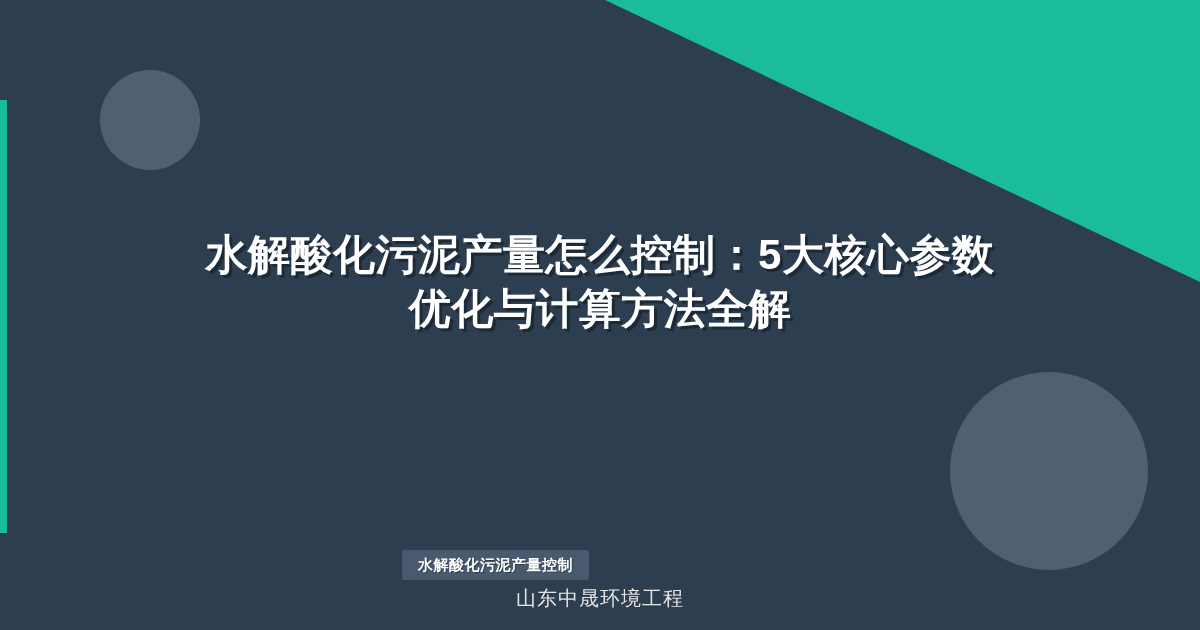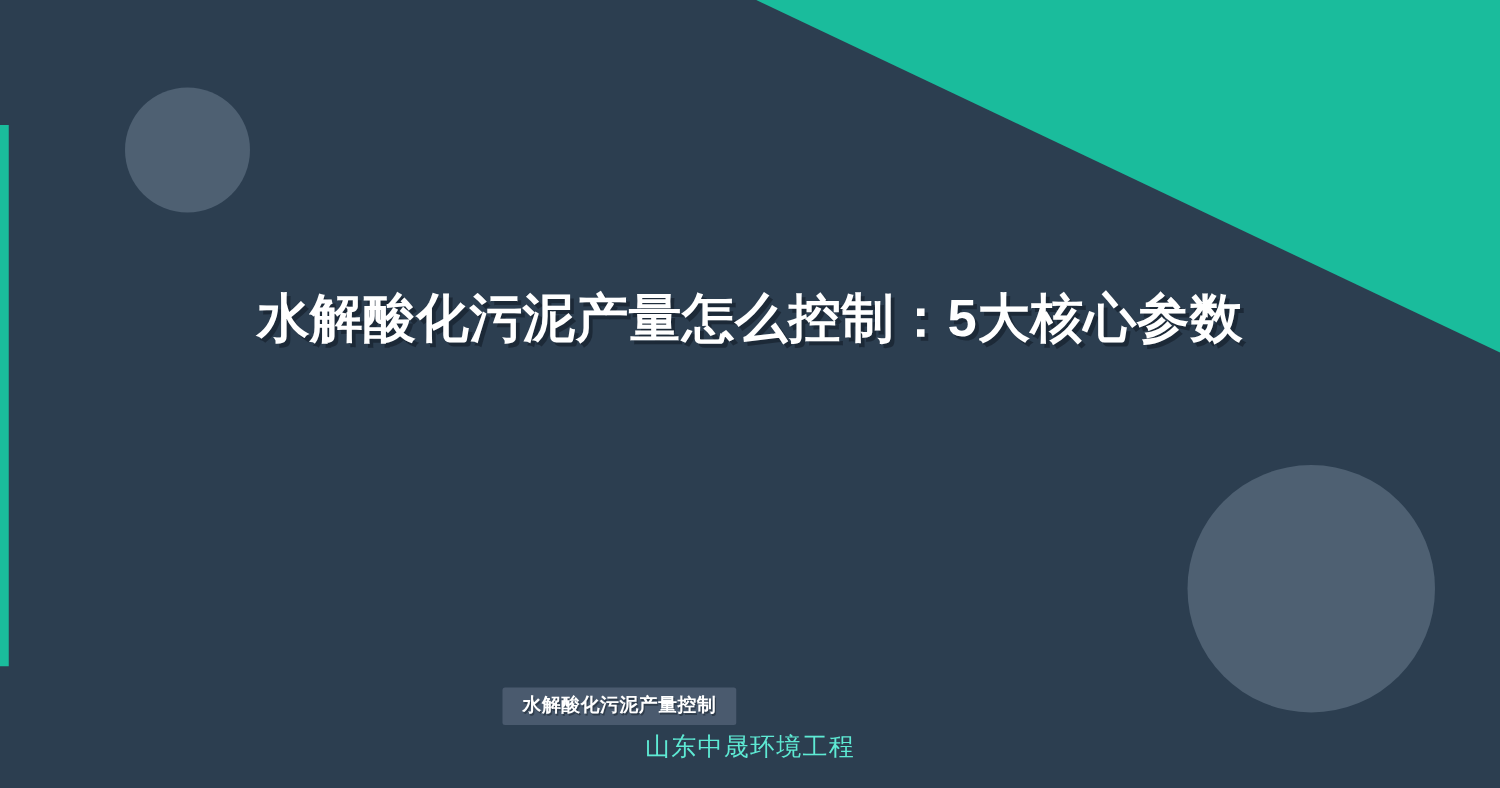--- a/index.html
+++ b/index.html
@@ -103,21 +103,21 @@
   
   .brand-wrap {
     position: absolute;
     left: 0;
     top: 588px;
     width: 1200px;
     text-align: center;
   }
   .brand-text {
     display: inline-block;
-    color: #5eead4;
+    color: #e5e5e5;
     font-size: 20px;
     font-weight: normal;
     line-height: 1;
     letter-spacing: 1px;
   }
 </style>
 </head>
 <body>
 
 <div class="poster">
@@ -126,20 +126,21 @@
     <polygon points="605,0 1200,0 1200,282" fill="#1abc9c"></polygon>
   </svg>
 
   <div class="deco-circle top-left"></div>
   <div class="deco-circle bottom-right"></div>
 
   <div class="accent-bar"></div>
 
   <div class="headline-block">
     <span class="headline-line">水解酸化污泥产量怎么控制：5大核心参数</span>
+    <span class="headline-line">优化与计算方法全解</span>
   </div>
 
   <div class="badge-wrap">
     <span class="tag-badge">水解酸化污泥产量控制</span>
   </div>
 
   <div class="brand-wrap">
     <span class="brand-text">山东中晟环境工程</span>
   </div>
 

